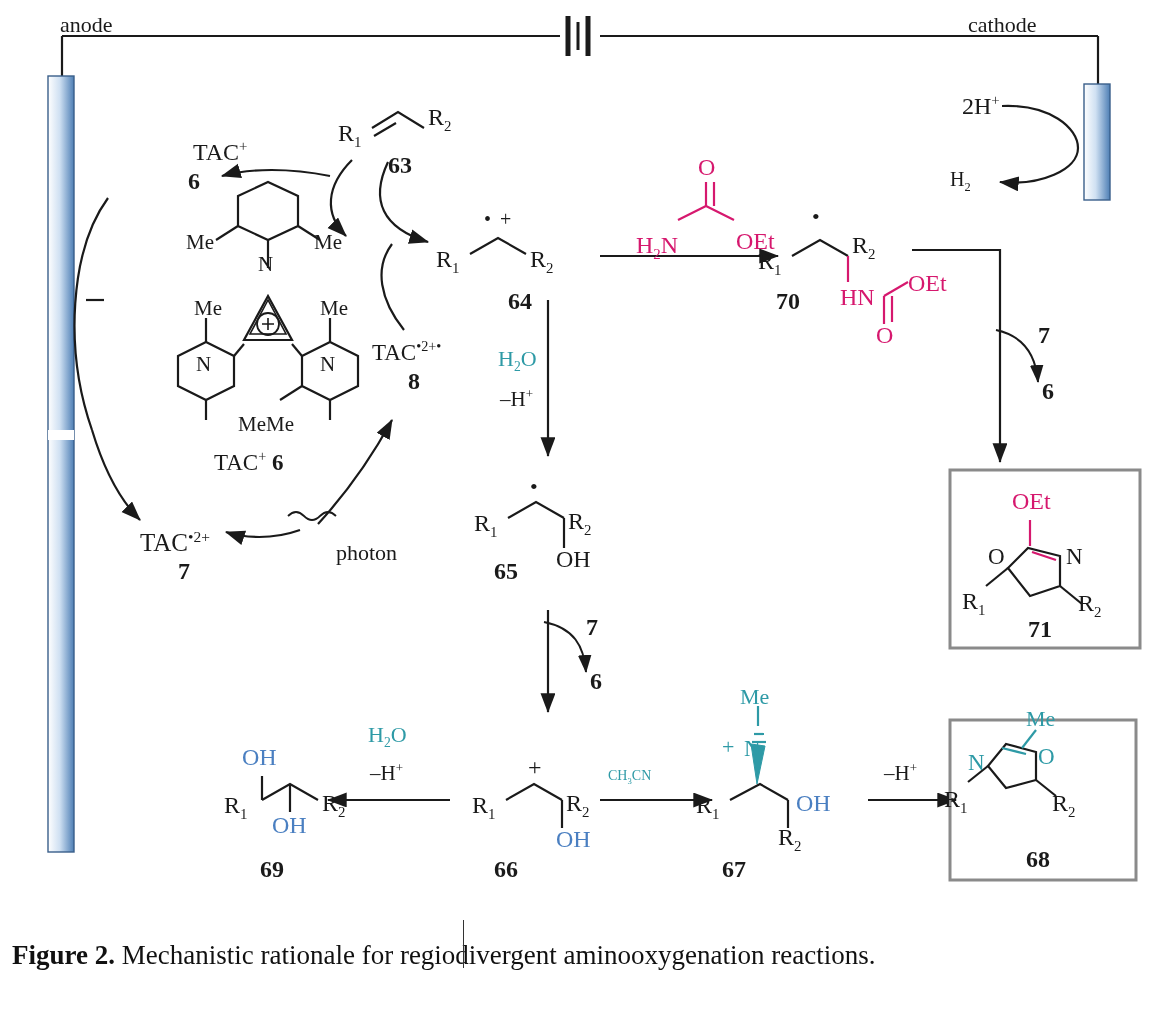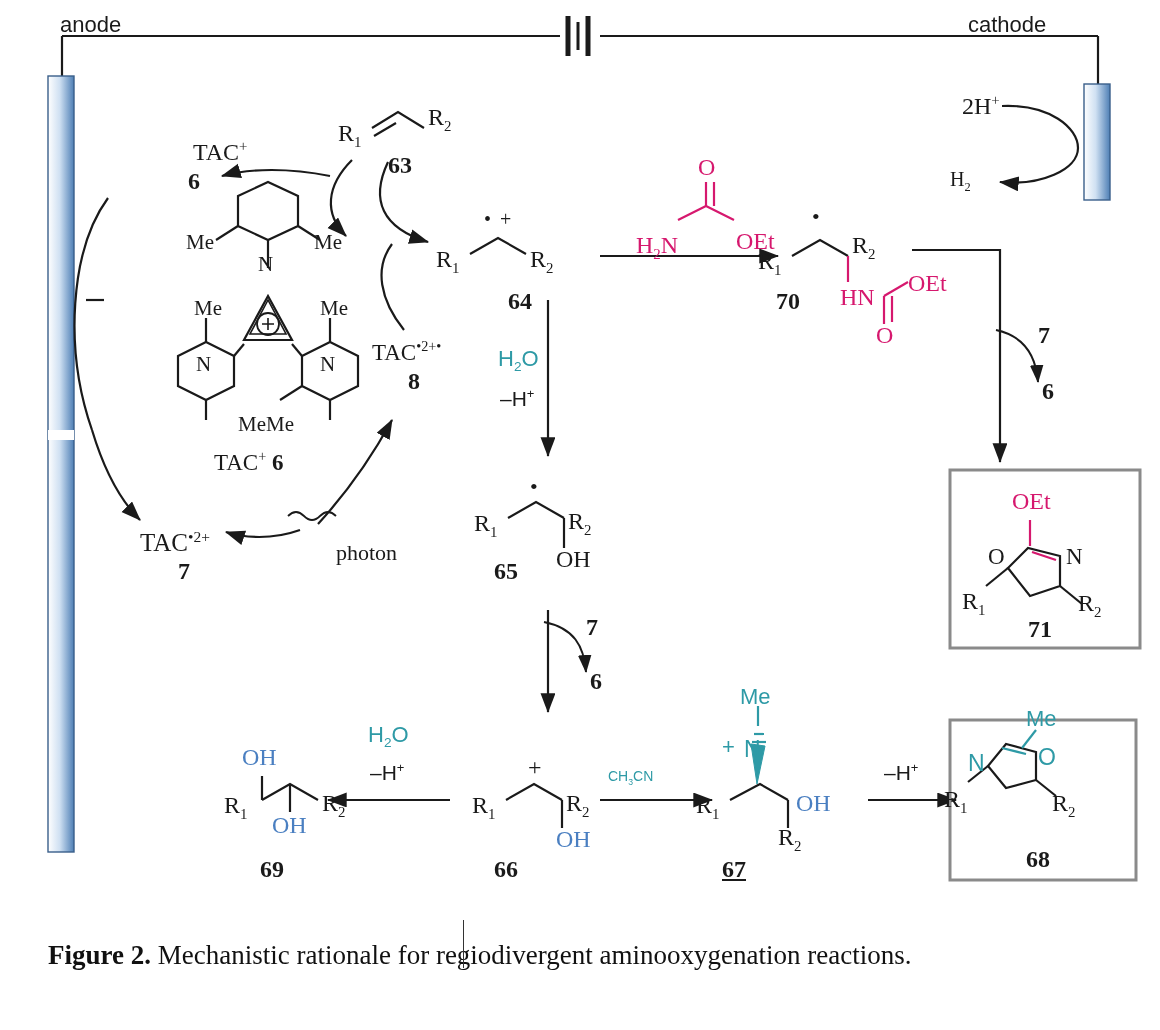--- a/index.html
+++ b/index.html
@@ -1,26 +1,26 @@
 <!DOCTYPE html>
 <html><head>
 <meta charset="utf-8">
 <style>
   html,body{margin:0;padding:0;background:#ffffff;}
   body{width:1160px;height:1030px;position:relative;font-family:"Liberation Serif",serif;color:#1a1a1a;overflow:hidden;}
   #scheme{position:absolute;left:0;top:0;width:1160px;height:930px;}
   .lbl{position:absolute;white-space:nowrap;}
   .serif{font-family:"Liberation Serif",serif;}
-  .sans{font-family:Liberation Sans, sans-serif;}
+  .sans{font-family:Liberation Serif, serif;}
   .b{font-weight:bold;}
   .teal{color:#2e9aa6;}
   .magenta{color:#d6186e;}
   .blue{color:#4a7fc1;}
   .cap{position:absolute;left:12px;top:938px;width:1040px;font-family:"Liberation Serif",serif;font-size:27px;line-height:1.32;text-align:justify;color:#111;}
-  .cap b{font-weight:bold;margin-left:36px;}
+  .cap b{font-weight:bold;}
   sup{font-size:0.62em;vertical-align:super;}
   sub{font-size:0.62em;vertical-align:sub;}
   .cursor{position:absolute;left:463px;top:920px;width:1px;height:48px;background:#333;}
 </style>
 </head>
 <body>
 
 <svg id="scheme" viewBox="0 0 1160 930">
   <defs>
     <marker id="arw" markerWidth="10" markerHeight="10" refX="8.5" refY="3.4" orient="auto">
@@ -224,21 +224,21 @@
 <div class="lbl serif b" style="left:260px;top:856px;font-size:24px;">69</div>
 
 <div class="lbl sans teal" style="left:608px;top:768px;font-size:14px;"><span>CH</span><sub>3</sub><span>CN</span></div>
 
 <div class="lbl sans teal" style="left:740px;top:684px;font-size:22px;">Me</div>
 <div class="lbl sans teal" style="left:744px;top:736px;font-size:23px;">N</div>
 <div class="lbl sans teal" style="left:722px;top:734px;font-size:22px;">+</div>
 <div class="lbl serif" style="left:696px;top:792px;font-size:24px;"><span>R</span><sub>1</sub></div>
 <div class="lbl serif blue" style="left:796px;top:790px;font-size:24px;">OH</div>
 <div class="lbl serif" style="left:778px;top:824px;font-size:24px;"><span>R</span><sub>2</sub></div>
-<div class="lbl serif b" style="left:722px;top:856px;font-size:24px;text-decoration:underline;">67</div>
+<div class="lbl serif b" style="left:722px;top:856px;font-size:24px;">67</div>
 
 <div class="lbl sans" style="left:884px;top:760px;font-size:21px;"><span>–H</span><sup>+</sup></div>
 
 <div class="lbl sans teal" style="left:1026px;top:706px;font-size:22px;">Me</div>
 <div class="lbl sans teal" style="left:968px;top:750px;font-size:23px;">N</div>
 <div class="lbl sans teal" style="left:1038px;top:744px;font-size:23px;">O</div>
 <div class="lbl serif" style="left:944px;top:786px;font-size:24px;"><span>R</span><sub>1</sub></div>
 <div class="lbl serif" style="left:1052px;top:790px;font-size:24px;"><span>R</span><sub>2</sub></div>
 <div class="lbl serif b" style="left:1026px;top:846px;font-size:24px;">68</div>
 

